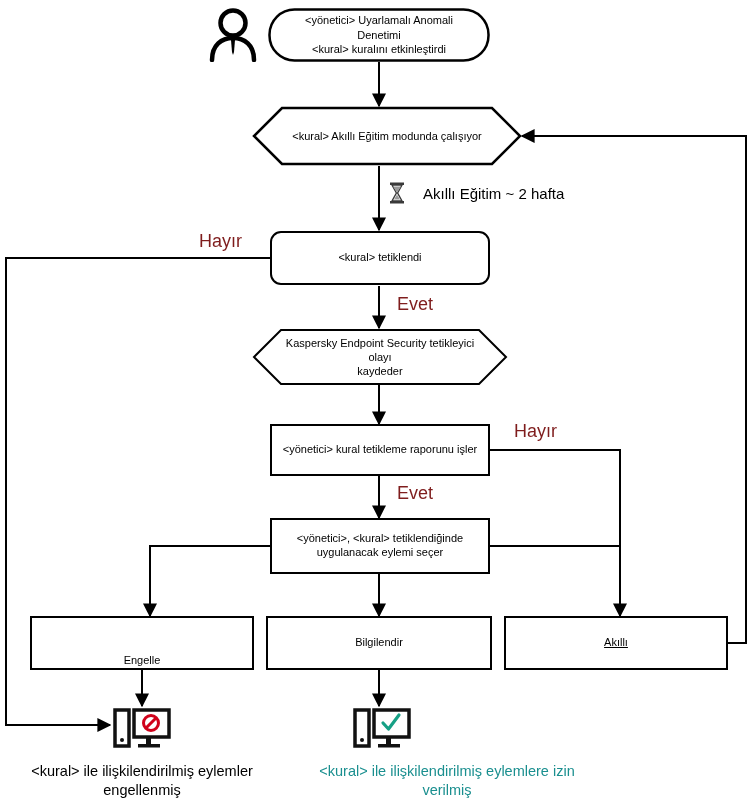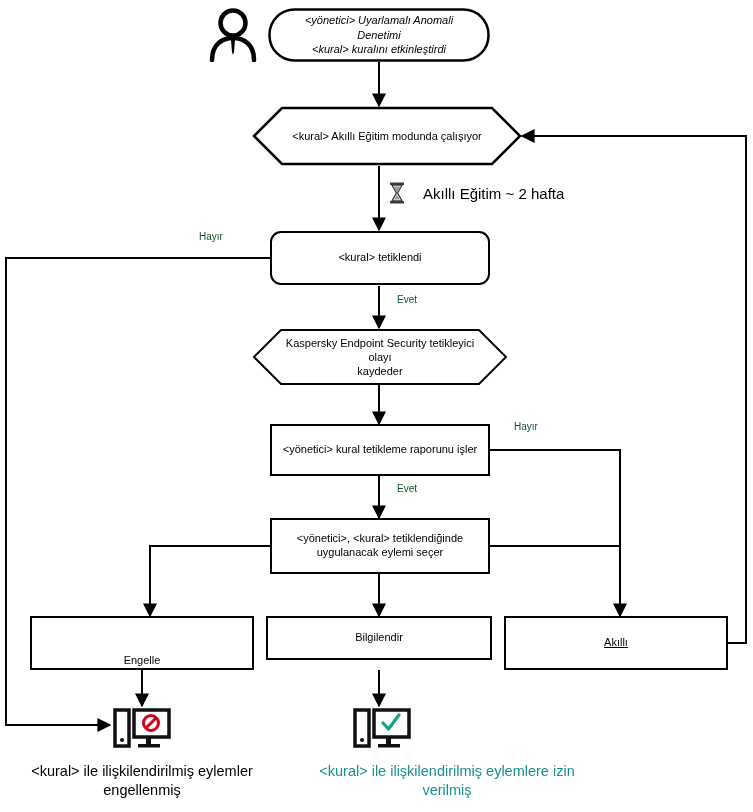--- a/index.html
+++ b/index.html
@@ -58,38 +58,37 @@
     font-size: 11px;
     line-height: 1.3;
     padding: 0 34px;
   }
   .roundwrap {
     position: absolute;
     display: flex;
     align-items: center;
     justify-content: center;
     text-align: center;
-    font-style: italic;
   }
   .roundwrap svg {
     position: absolute;
     left: 0;
     top: 0;
   }
   .roundwrap .roundtext {
     position: relative;
     z-index: 2;
     font-size: 11px;
     line-height: 1.35;
     padding: 0 16px;
   }
   .edge-label {
     position: absolute;
-    font-size: 10px;
-    color: #14532d;
+    font-size: 18px;
+    color: #7f1d1d;
     white-space: nowrap;
   }
   .timer-label {
     position: absolute;
     display: flex;
     align-items: center;
     gap: 17px;
     font-size: 15px;
     white-space: nowrap;
   }
@@ -210,21 +209,21 @@
     <span>
       <span>&lt;yönetici&gt;, &lt;kural&gt; tetiklendiğinde</span><br>
       <span>uygulanacak eylemi seçer</span>
     </span>
   </div>
 
   <div class="node rect" style="left:30px; top:616px; width:224px; height:54px;align-items:flex-end;">
     <span>Engelle</span>
   </div>
 
-  <div class="node rect" style="left:266px; top:616px; width:226px; height:44px;">
+  <div class="node rect" style="left:266px; top:616px; width:226px; height:54px;">
     <span>Bilgilendir</span>
   </div>
 
   <div class="node rect" style="left:504px; top:616px; width:224px; height:54px;text-decoration:underline;">
     <span>Akıllı</span>
   </div>
 
   <div class="icon" style="left:113px; top:708px; width:58px; height:44px;">
     <svg width="58" height="44" viewBox="0 0 58 44" xmlns="http://www.w3.org/2000/svg">
       <rect x="2" y="2" width="14" height="36" fill="none" stroke="#111111" stroke-width="3.5"></rect>

